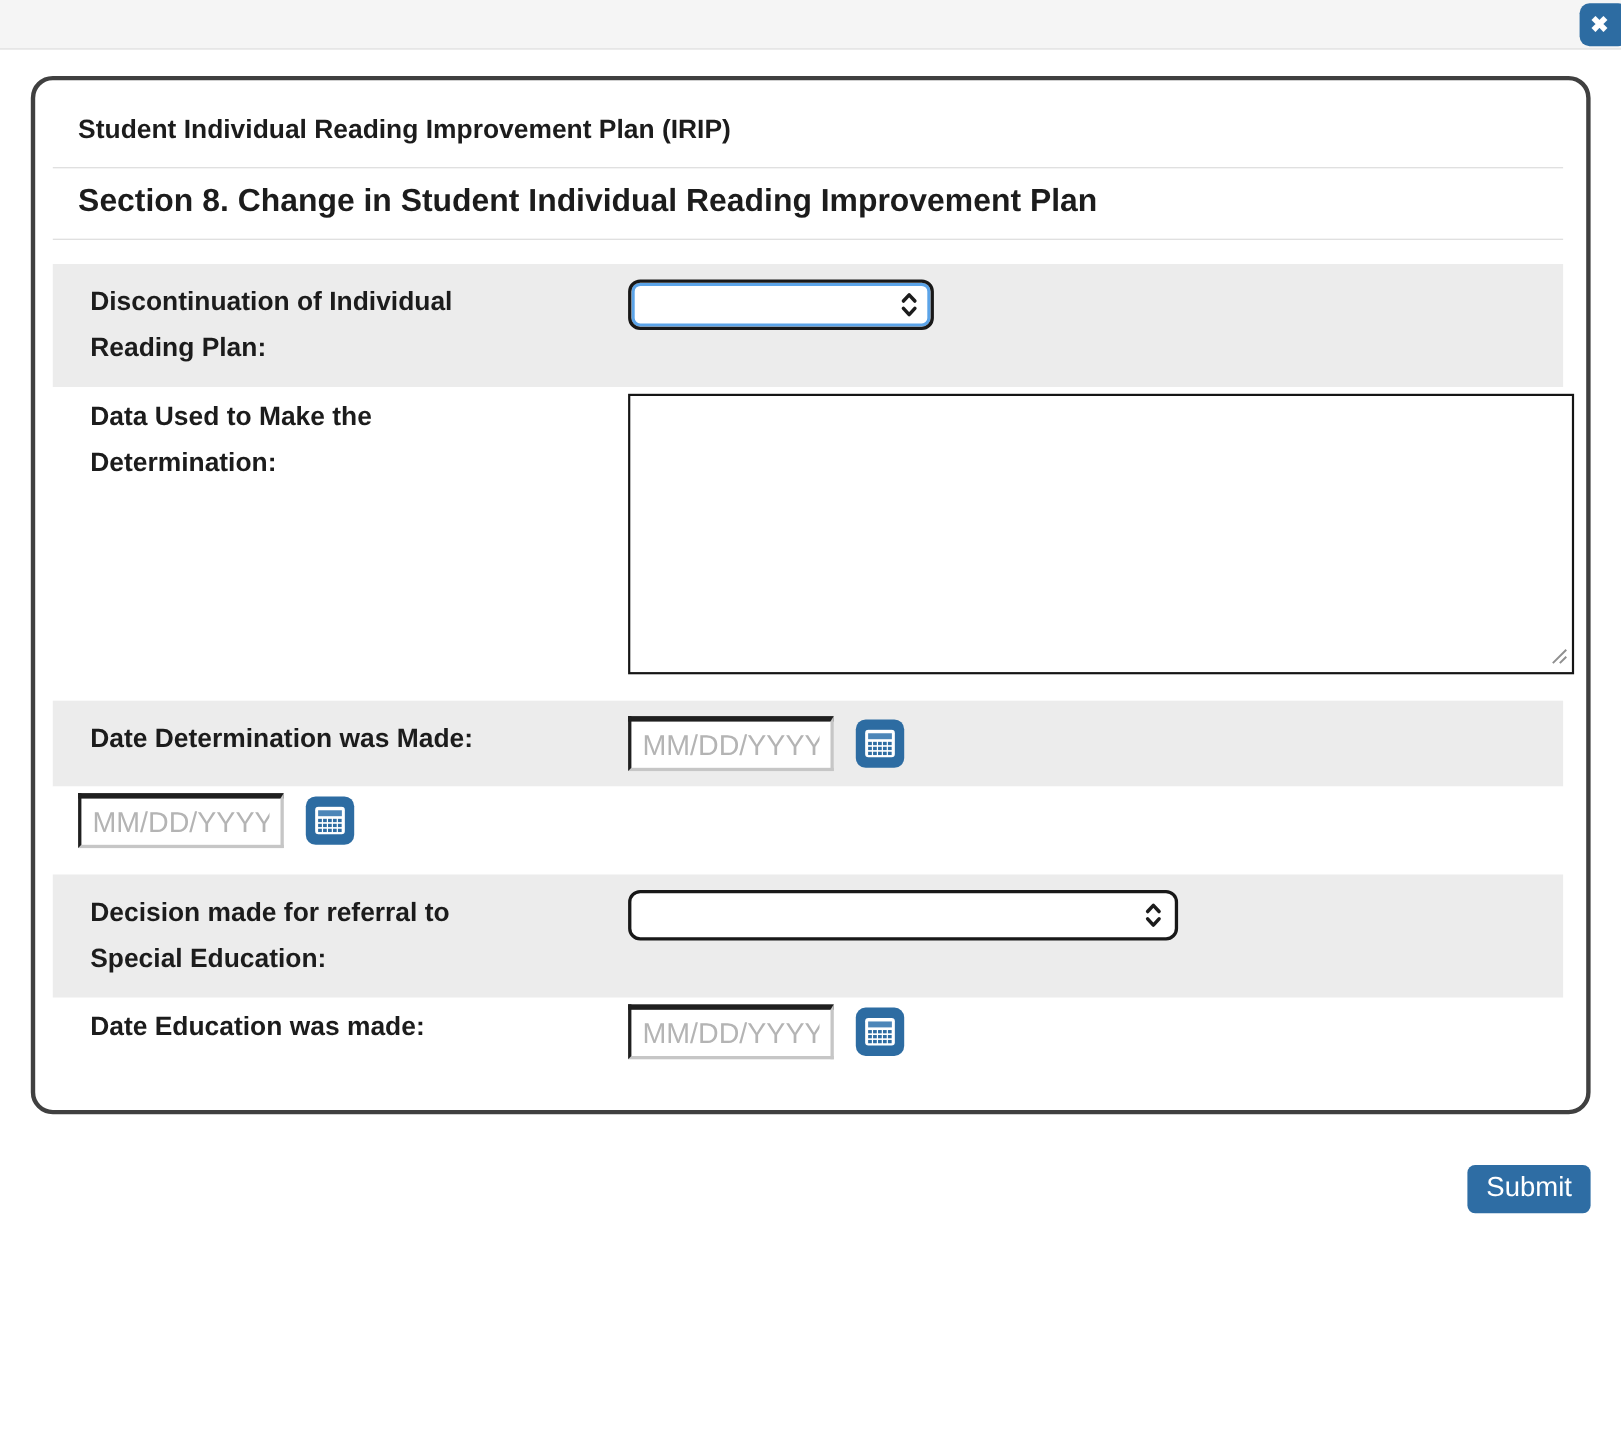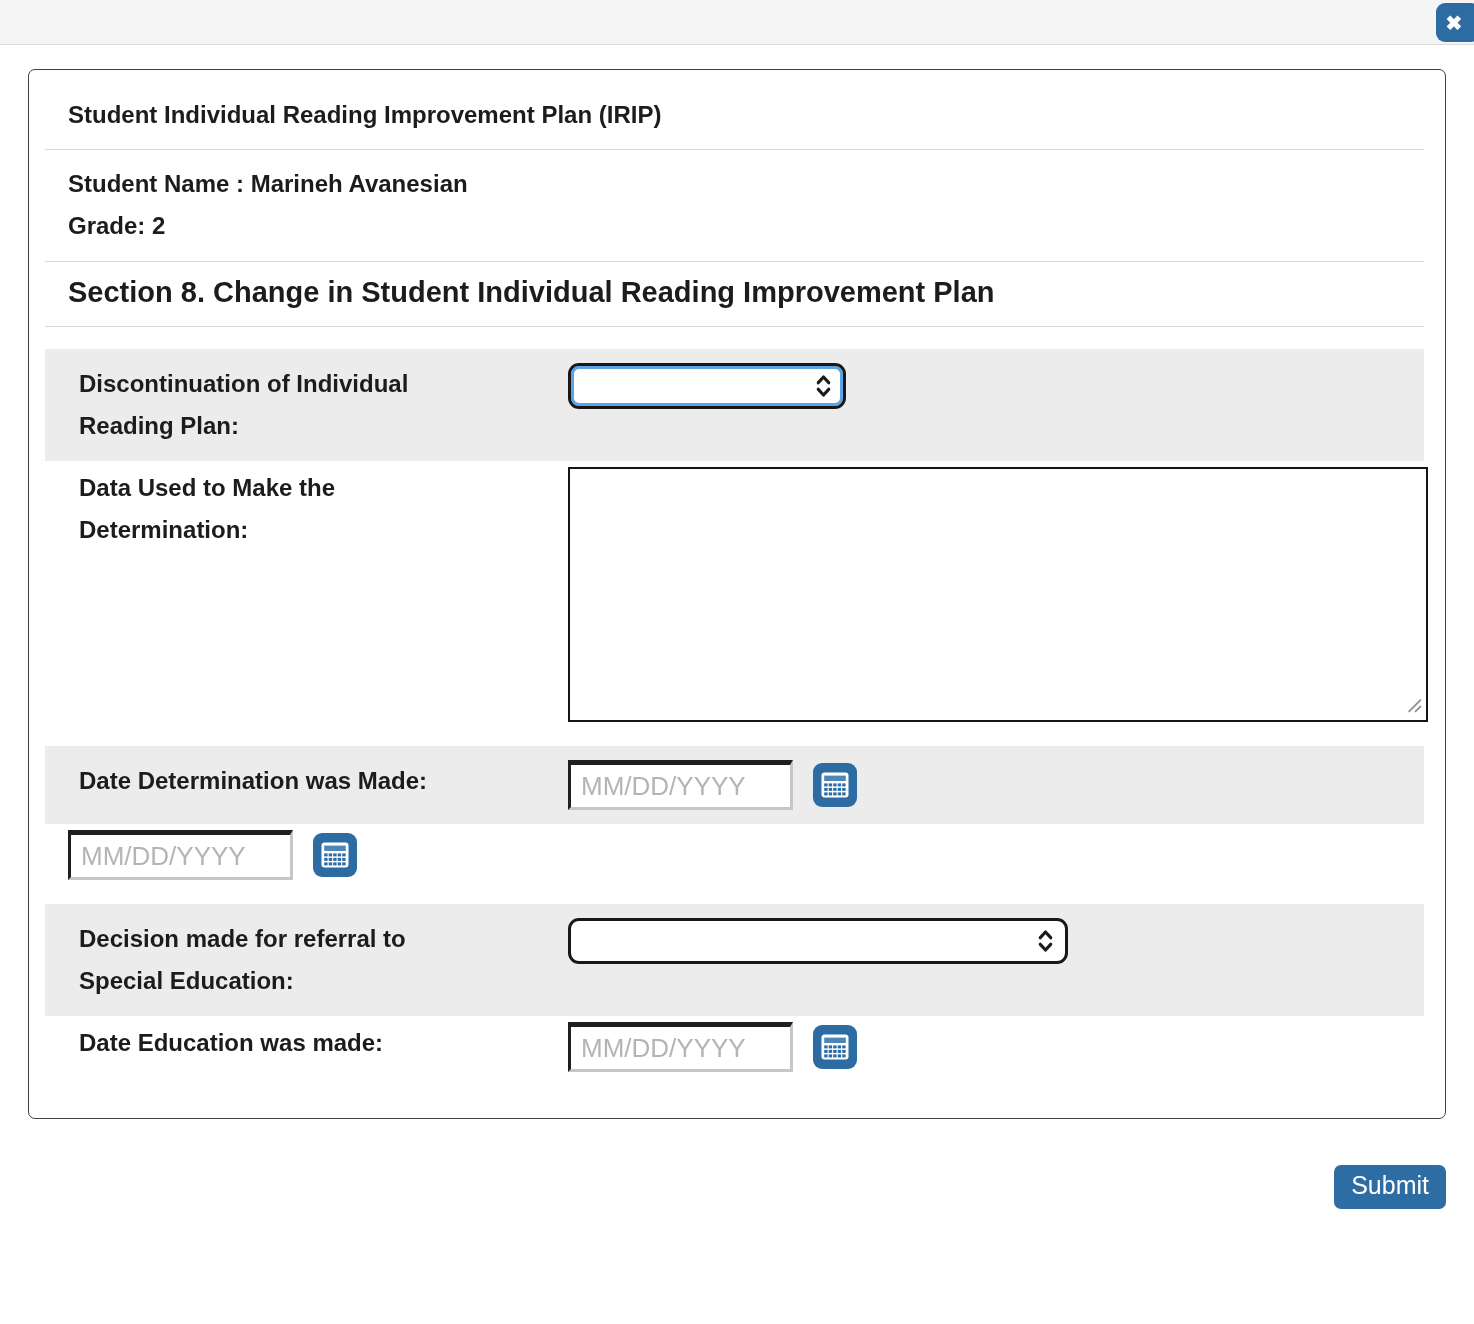--- a/index.html
+++ b/index.html
@@ -34,22 +34,22 @@
     font-weight: bold;
     display: flex;
     align-items: center;
     justify-content: center;
     cursor: pointer;
     padding-right: 8px;
   }
   
   .panel {
     margin: 24px 28px 0 28px;
-    border: 1px solid #404040;
-    border-radius: 7px;
+    border: 4px solid #404040;
+    border-radius: 20px;
     padding: 16px 21px 22px 16px;
     background: #ffffff;
   }
   .block-title {
     font-size: 24px;
     font-weight: bold;
     line-height: 34px;
     padding: 12px 0 17px 23px;
     border-bottom: 1px solid #d9d9d9;
   }
@@ -143,21 +143,21 @@
     right: 5px;
     bottom: 8px;
     width: 17px;
     height: 17px;
     cursor: nwse-resize;
     line-height: 0;
   }
   
   .date-group { display: flex; align-items: center; }
   .date-input {
-    width: 225px;
+    width: 187px;
     height: 50px;
     border-top: 5px solid #1f1f1f;
     border-left: 3px solid #1f1f1f;
     border-right: 3px solid #c6c6c6;
     border-bottom: 3px solid #c6c6c6;
     background: #ffffff;
     font-family: inherit;
     font-size: 26px;
     color: #333333;
     padding: 0 10px;
@@ -235,24 +235,20 @@
 <div class="topbar">
   <button class="close-button">
     <span>✖</span>
   </button>
 </div>
 
 <div class="panel">
 
   <div class="block-title">Student Individual Reading Improvement Plan (IRIP)</div>
 
-  <div class="block-student">
-    <div>Student Name : Marineh Avanesian</div>
-    <div>Grade: 2</div>
-  </div>
 
   <div class="block-section">Section 8. Change in Student Individual Reading Improvement Plan</div>
 
   <div class="rows">
 
     <div class="row stripe">
       <div class="row-label">Discontinuation of Individual
 Reading Plan:</div>
       <div class="row-control">
         <div class="select-shell narrow focused">

